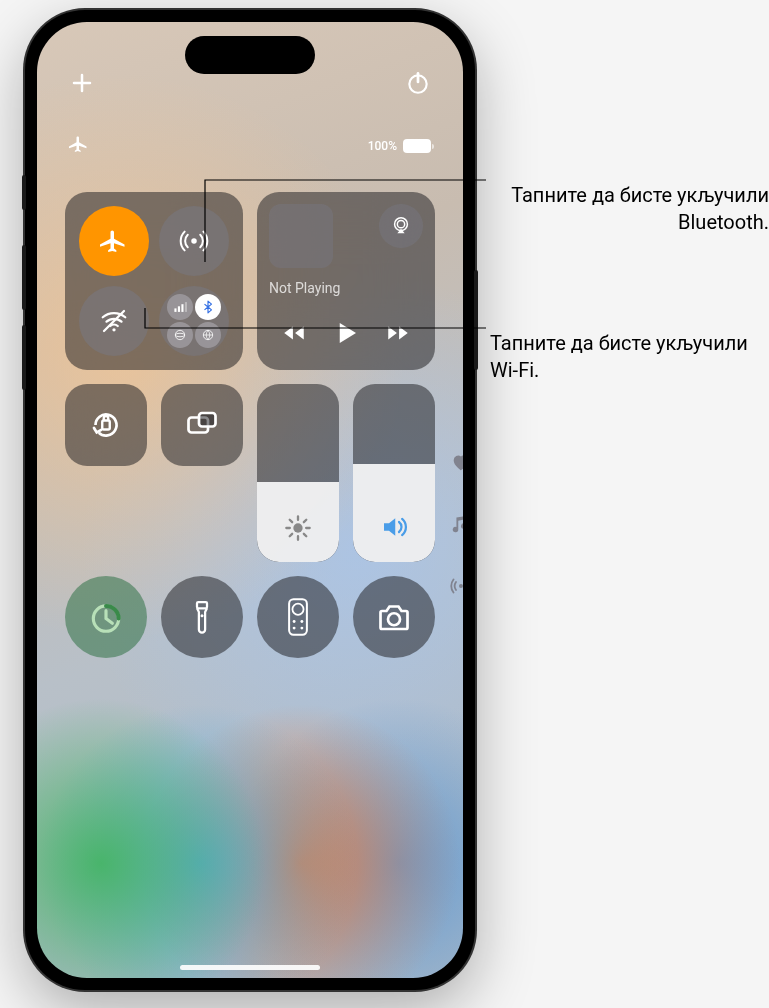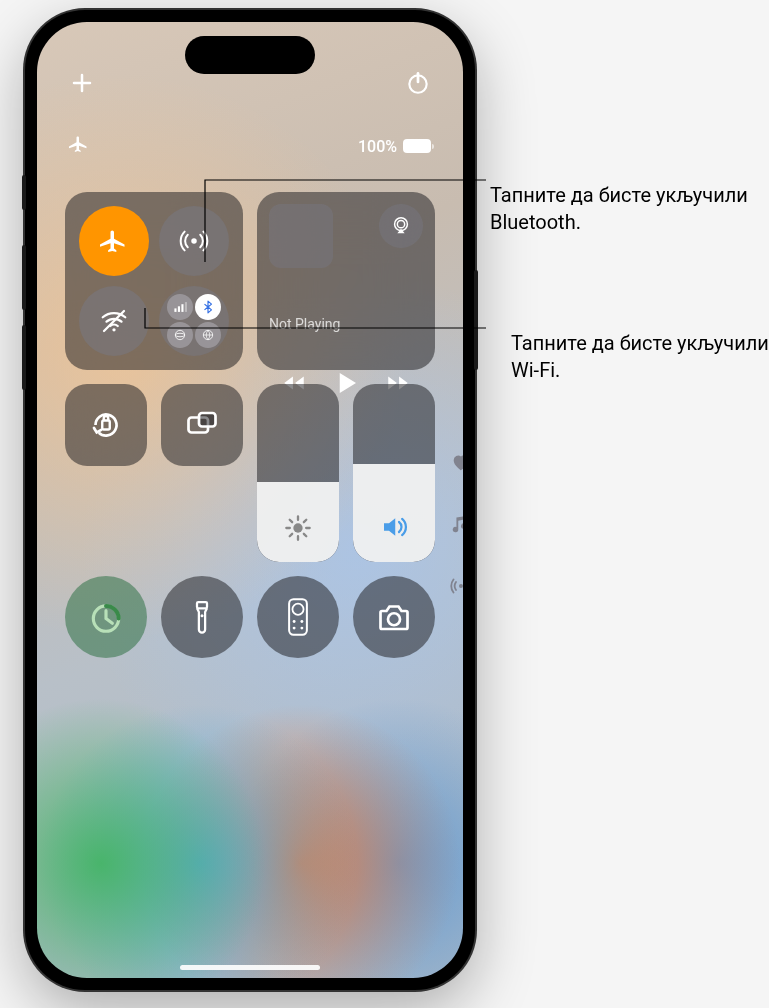--- a/index.html
+++ b/index.html
@@ -76,21 +76,21 @@
   .status-row {
     position: absolute;
     top: 112px;
     left: 0; right: 0;
     padding: 0 32px;
     display: flex;
     justify-content: space-between;
     align-items: center;
     z-index: 5;
     color: #fff;
-    font-size: 16px;
+    font-size: 12px;
     font-weight: 500;
   }
   .status-right { display: flex; align-items: center; gap: 6px; }
   .battery {
     width: 28px; height: 14px;
     border: 1.5px solid rgba(255,255,255,0.5);
     border-radius: 4px;
     position: relative;
     background: #fff;
   }
@@ -108,21 +108,20 @@
     left: 28px;
     right: 28px;
     bottom: 70px;
     z-index: 5;
   }
   .module {
     position: absolute;
     background: rgba(30,30,35,0.52);
     border-radius: 22px;
     backdrop-filter: blur(30px);
-    gap: 36px;
   }
   .conn-module {
     left: 0; top: 0;
     width: 178px; height: 178px;
     display: grid;
     grid-template-columns: 1fr 1fr;
     grid-template-rows: 1fr 1fr;
     padding: 14px;
     gap: 10px;
   }
@@ -249,22 +248,22 @@
   }
 
   
   .callout {
     position: absolute;
     font-size: 20px;
     color: #000;
     line-height: 1.35;
     max-width: 280px;
   }
-  .callout-1 { left: 490px; top: 182px; }
-  .callout-2 { left: 490px; top: 330px; margin-left: 21px; }
+  .callout-1 { left: 490px; top: 182px; text-align: right; }
+  .callout-2 { left: 490px; top: 330px; }
   .leader {
     position: absolute;
     stroke: #000;
     stroke-width: 1.2;
     fill: none;
     z-index: 20;
     pointer-events: none;
   }
 </style>
 </head>

